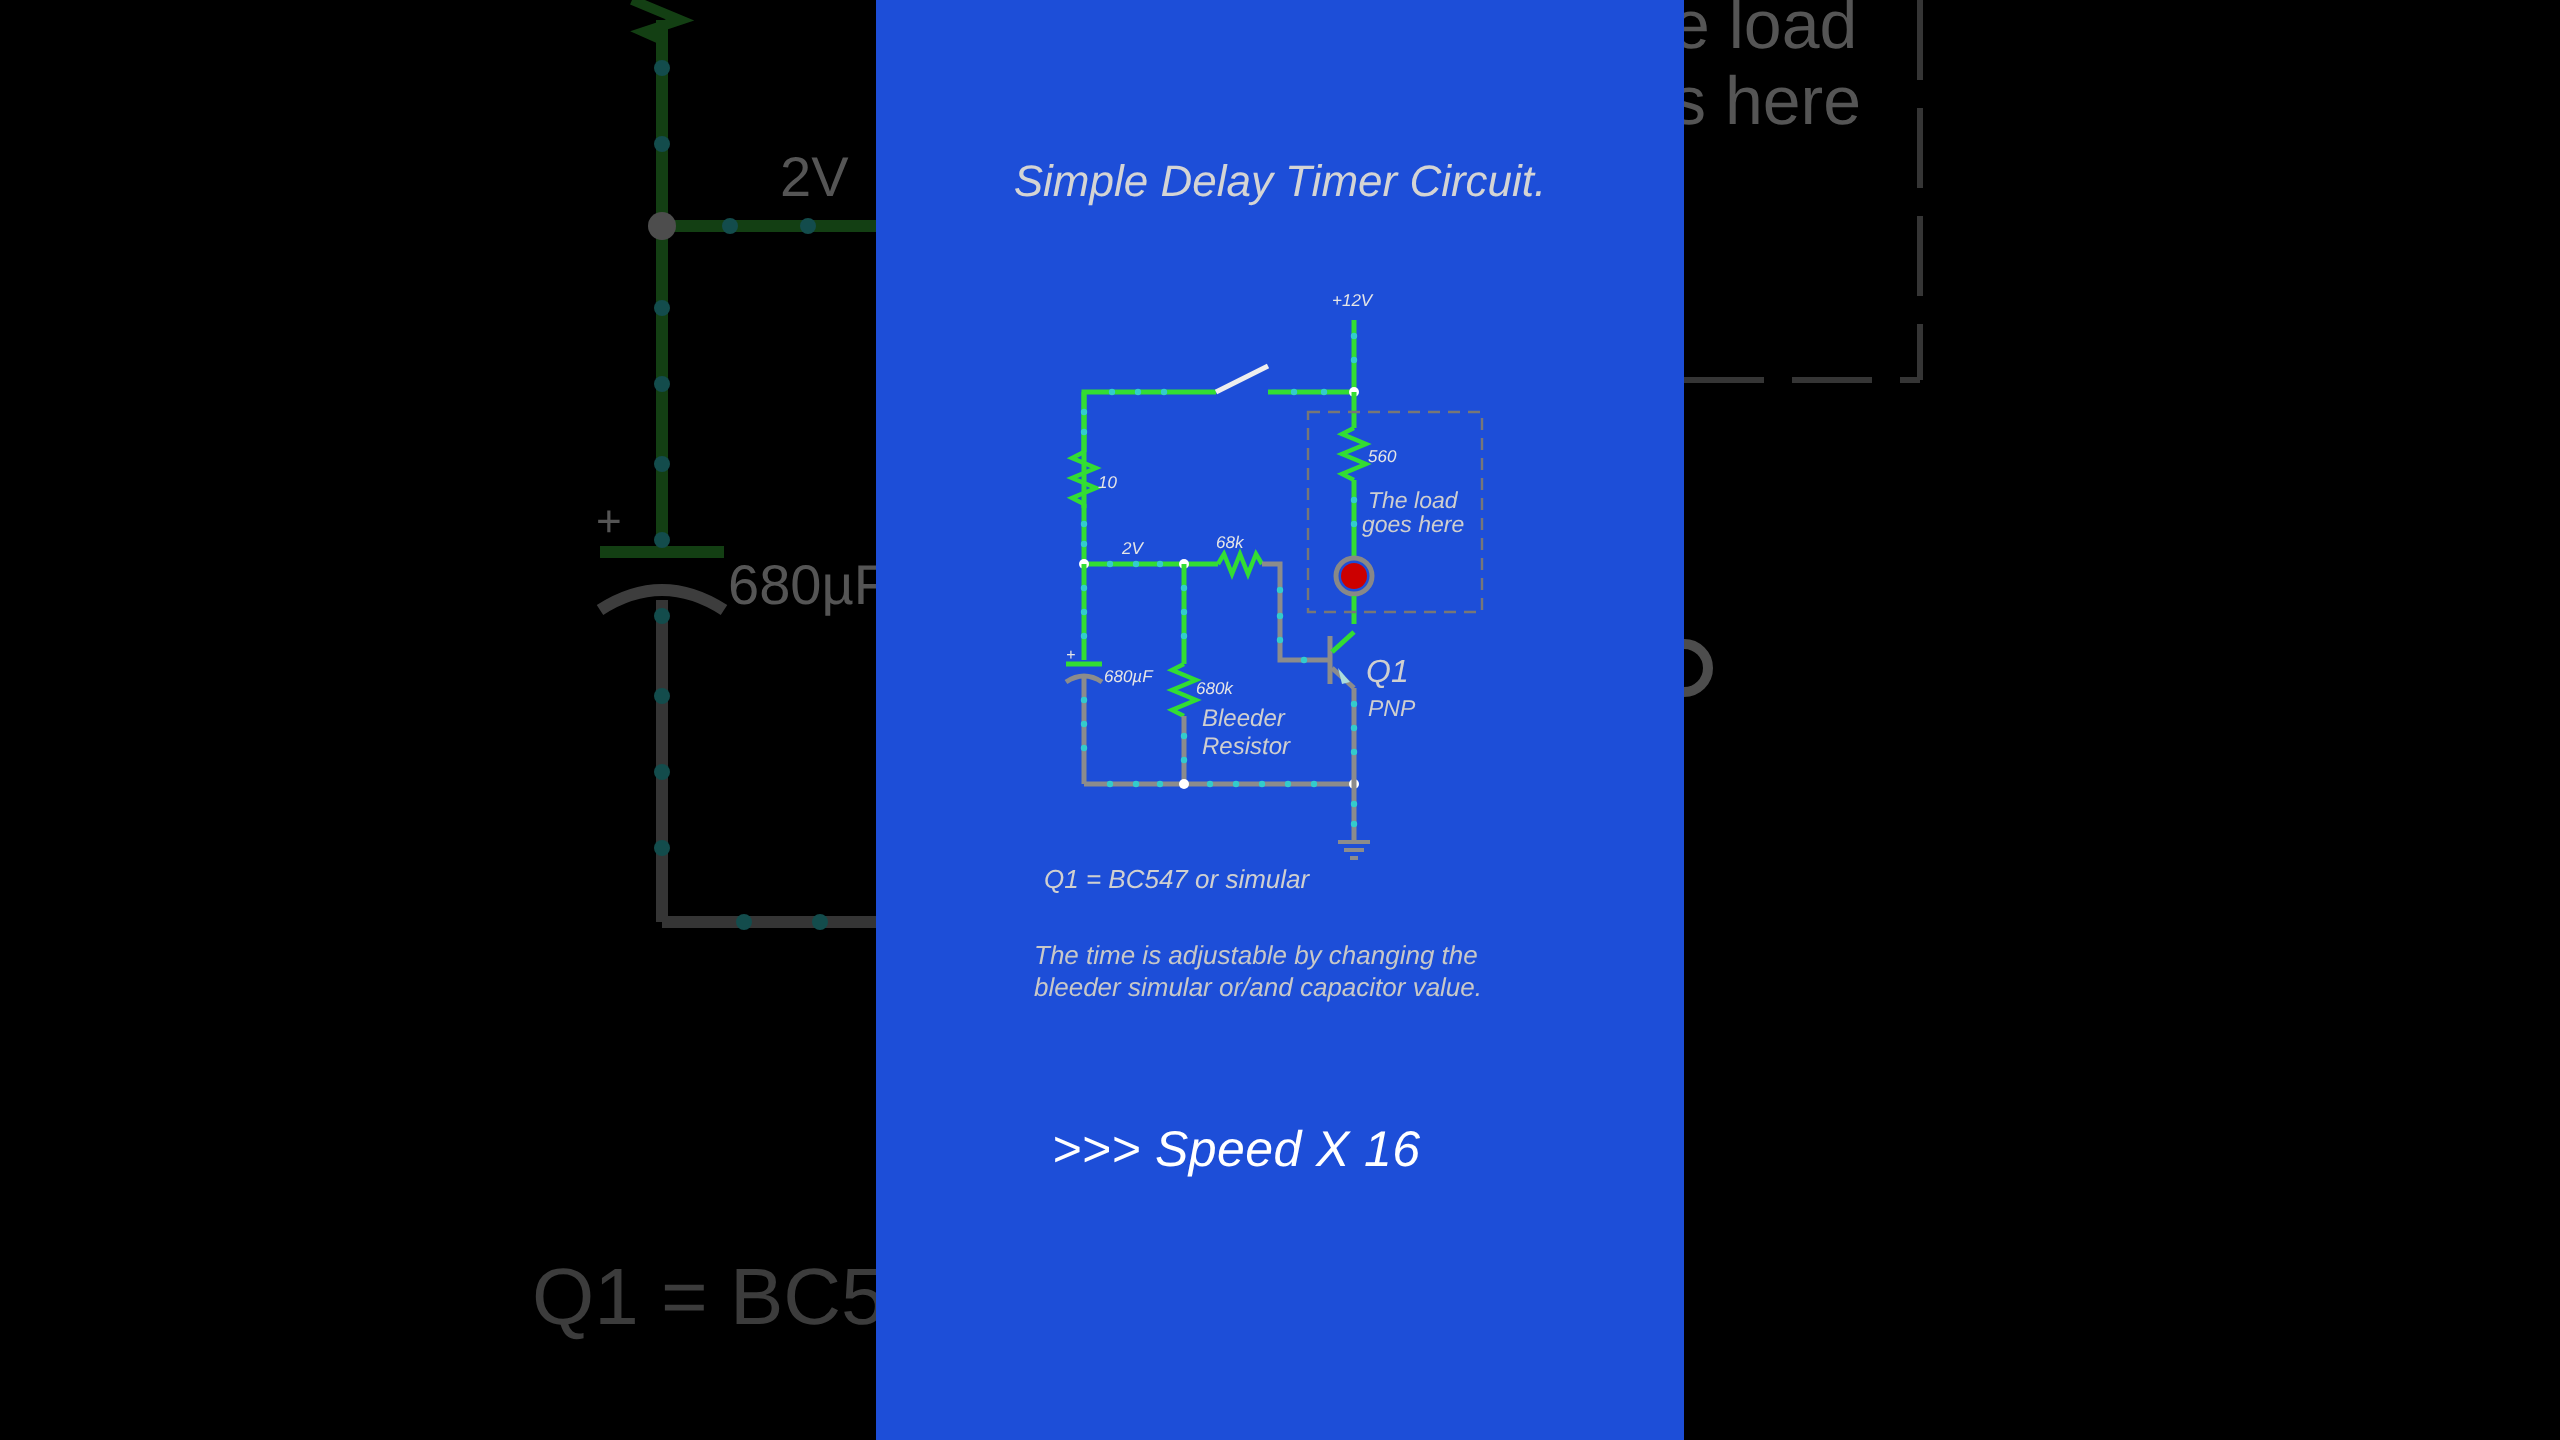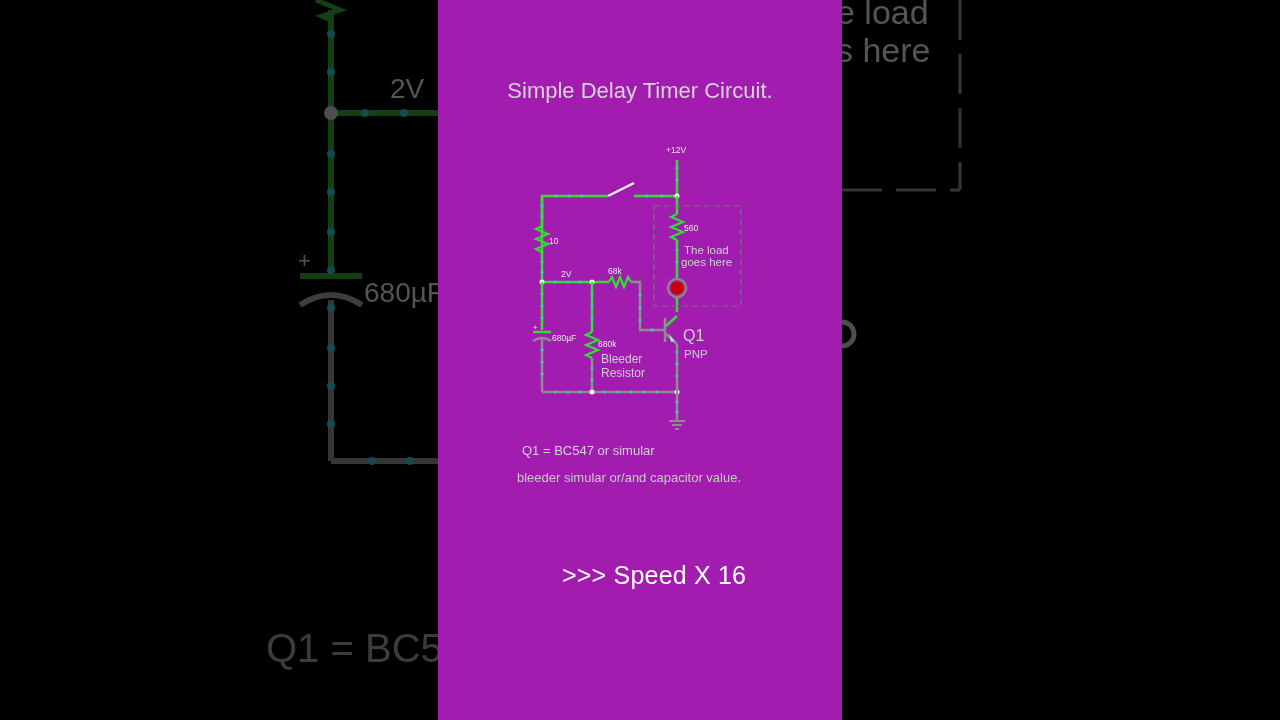--- a/index.html
+++ b/index.html
@@ -1,24 +1,24 @@
 <!DOCTYPE html>
 <html><head>
 <meta charset="utf-8">
 <style>
   html, body { margin: 0; padding: 0; background: #000; }
   body { width: 1280px; height: 720px; position: relative; overflow: hidden; font-family: "Liberation Sans", sans-serif; }
   .bg-layer { position: absolute; left: 0; top: 0; width: 1280px; height: 720px; }
   .bg-layer svg { position: absolute; left: 0; top: 0; }
-  .center-panel { position: absolute; left: 438px; top: 0; width: 404px; height: 720px; background: #a21caf; }
+  .center-panel { position: absolute; left: 438px; top: 0; width: 404px; height: 720px; background: #1d4ed8; font-style: italic; }
   .title { position: absolute; left: 0; top: 78px; width: 404px; text-align: center; color: #d4d4d4; font-size: 22px; }
   .circuit { position: absolute; left: 0; top: 0; }
-  .note1 { position: absolute; left: 84px; top: 443px; color: #d0d0d0; font-size: 13px; }
+  .note1 { position: absolute; left: 84px; top: 432px; color: #d0d0d0; font-size: 13px; }
   .note2 { position: absolute; left: 79px; top: 470px; color: #c8c8c8; font-size: 13px; line-height: 16px; width: 260px; }
-  .speed { position: absolute; left: 88px; top: 561px; color: #ffffff; font-size: 25px; letter-spacing: 0.2px; margin-left: 36px; }
+  .speed { position: absolute; left: 88px; top: 561px; color: #ffffff; font-size: 25px; letter-spacing: 0.2px; }
   .lbl { font-family: "Liberation Sans", sans-serif; }
 </style>
 </head>
 <body>
 
 <div class="bg-layer">
   <svg width="1280" height="720">
     <g opacity="0.45">
 
       <line x1="331" y1="10" x2="331" y2="270" stroke="#2c8c2c" stroke-width="6"></line>
@@ -184,17 +184,18 @@
       <text x="163" y="377" font-size="12">Resistor</text>
       <text x="246" y="254" font-size="11.5">The load</text>
       <text x="243" y="266" font-size="11.5">goes here</text>
       <text x="245" y="341" font-size="16">Q1</text>
       <text x="246" y="358" font-size="11.5">PNP</text>
     </g>
   </svg>
 
   <div class="note1">Q1 = BC547 or simular</div>
   <div class="note2">
+    <div>The time is adjustable by changing the</div>
     <div>bleeder simular or/and capacitor value.</div>
   </div>
 
   <div class="speed">&gt;&gt;&gt; Speed X 16</div>
 </div>
 
 </body></html>

